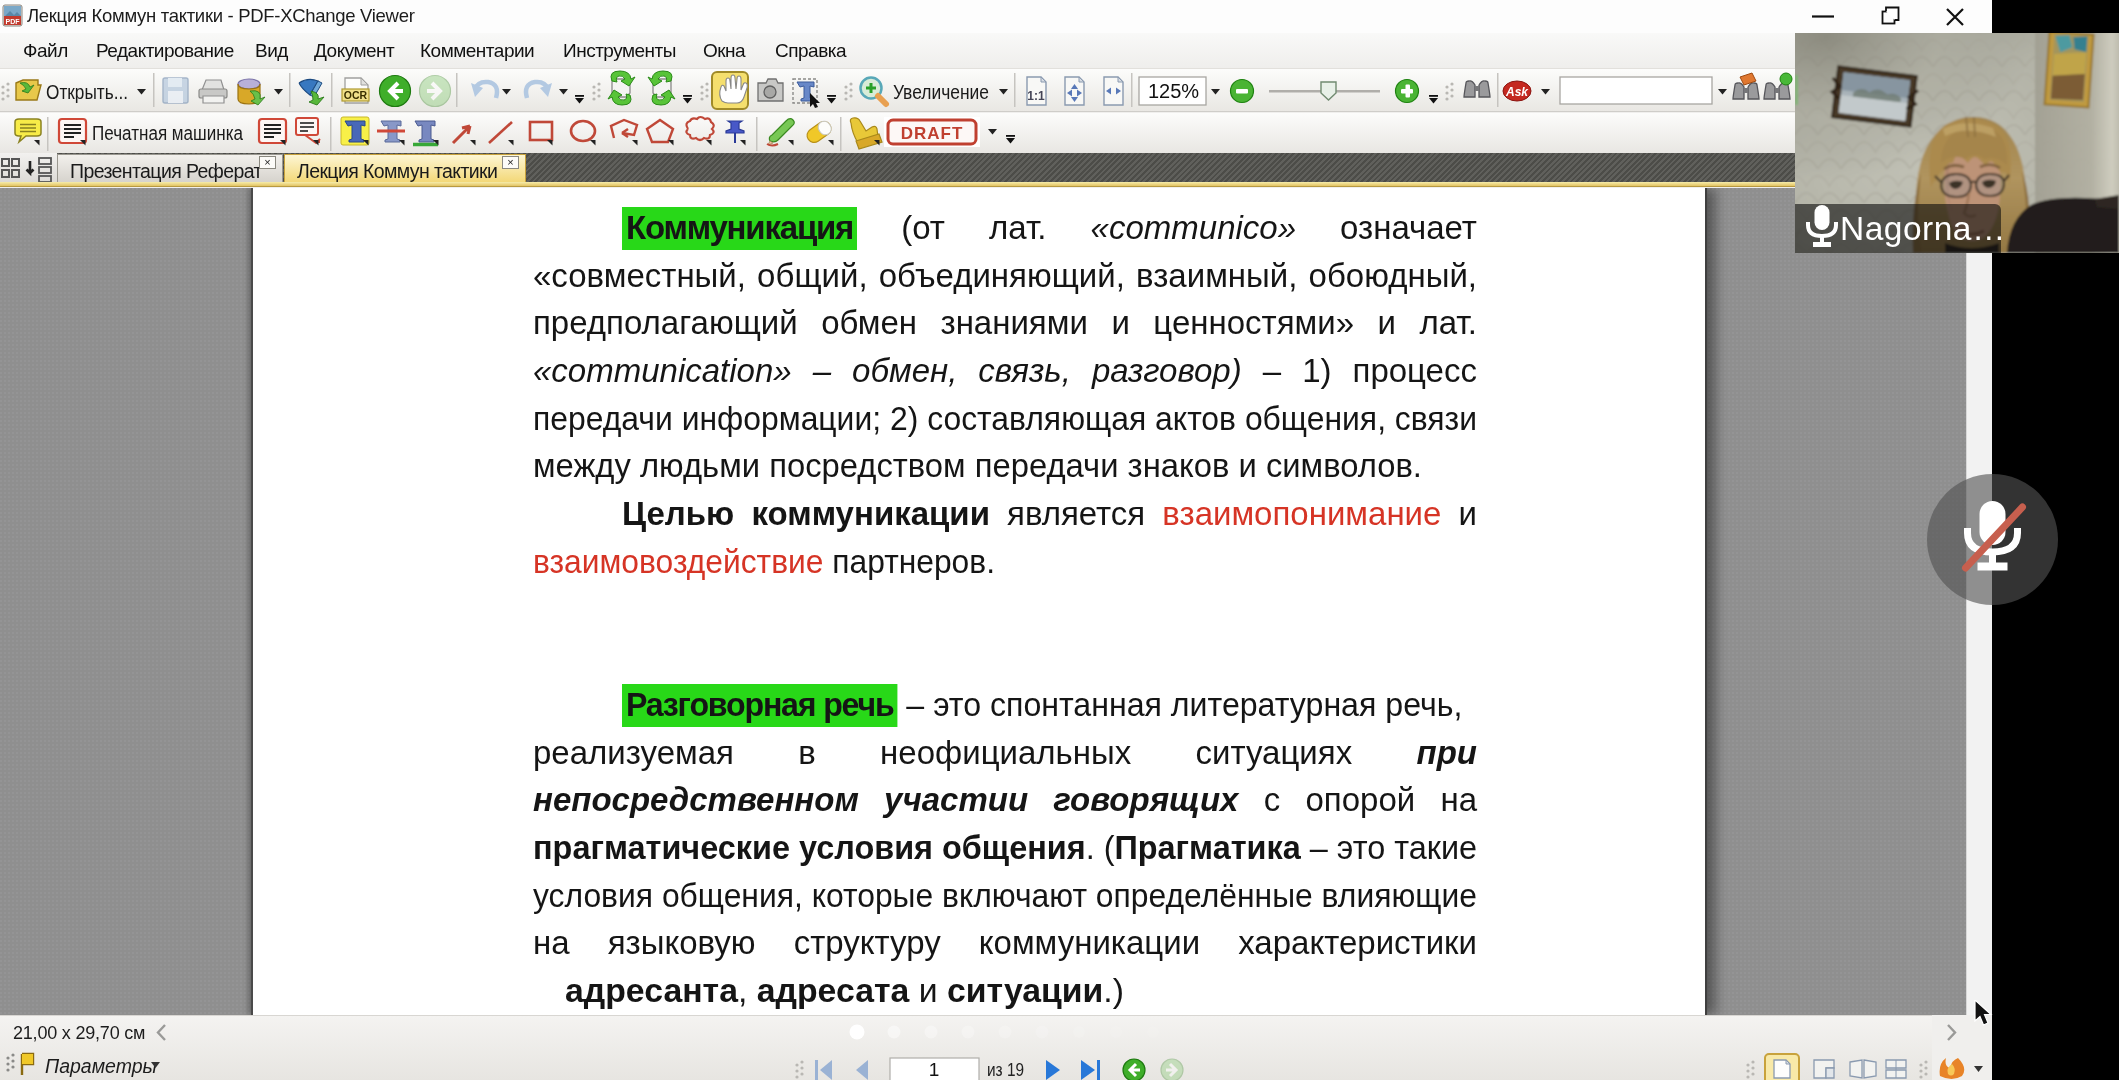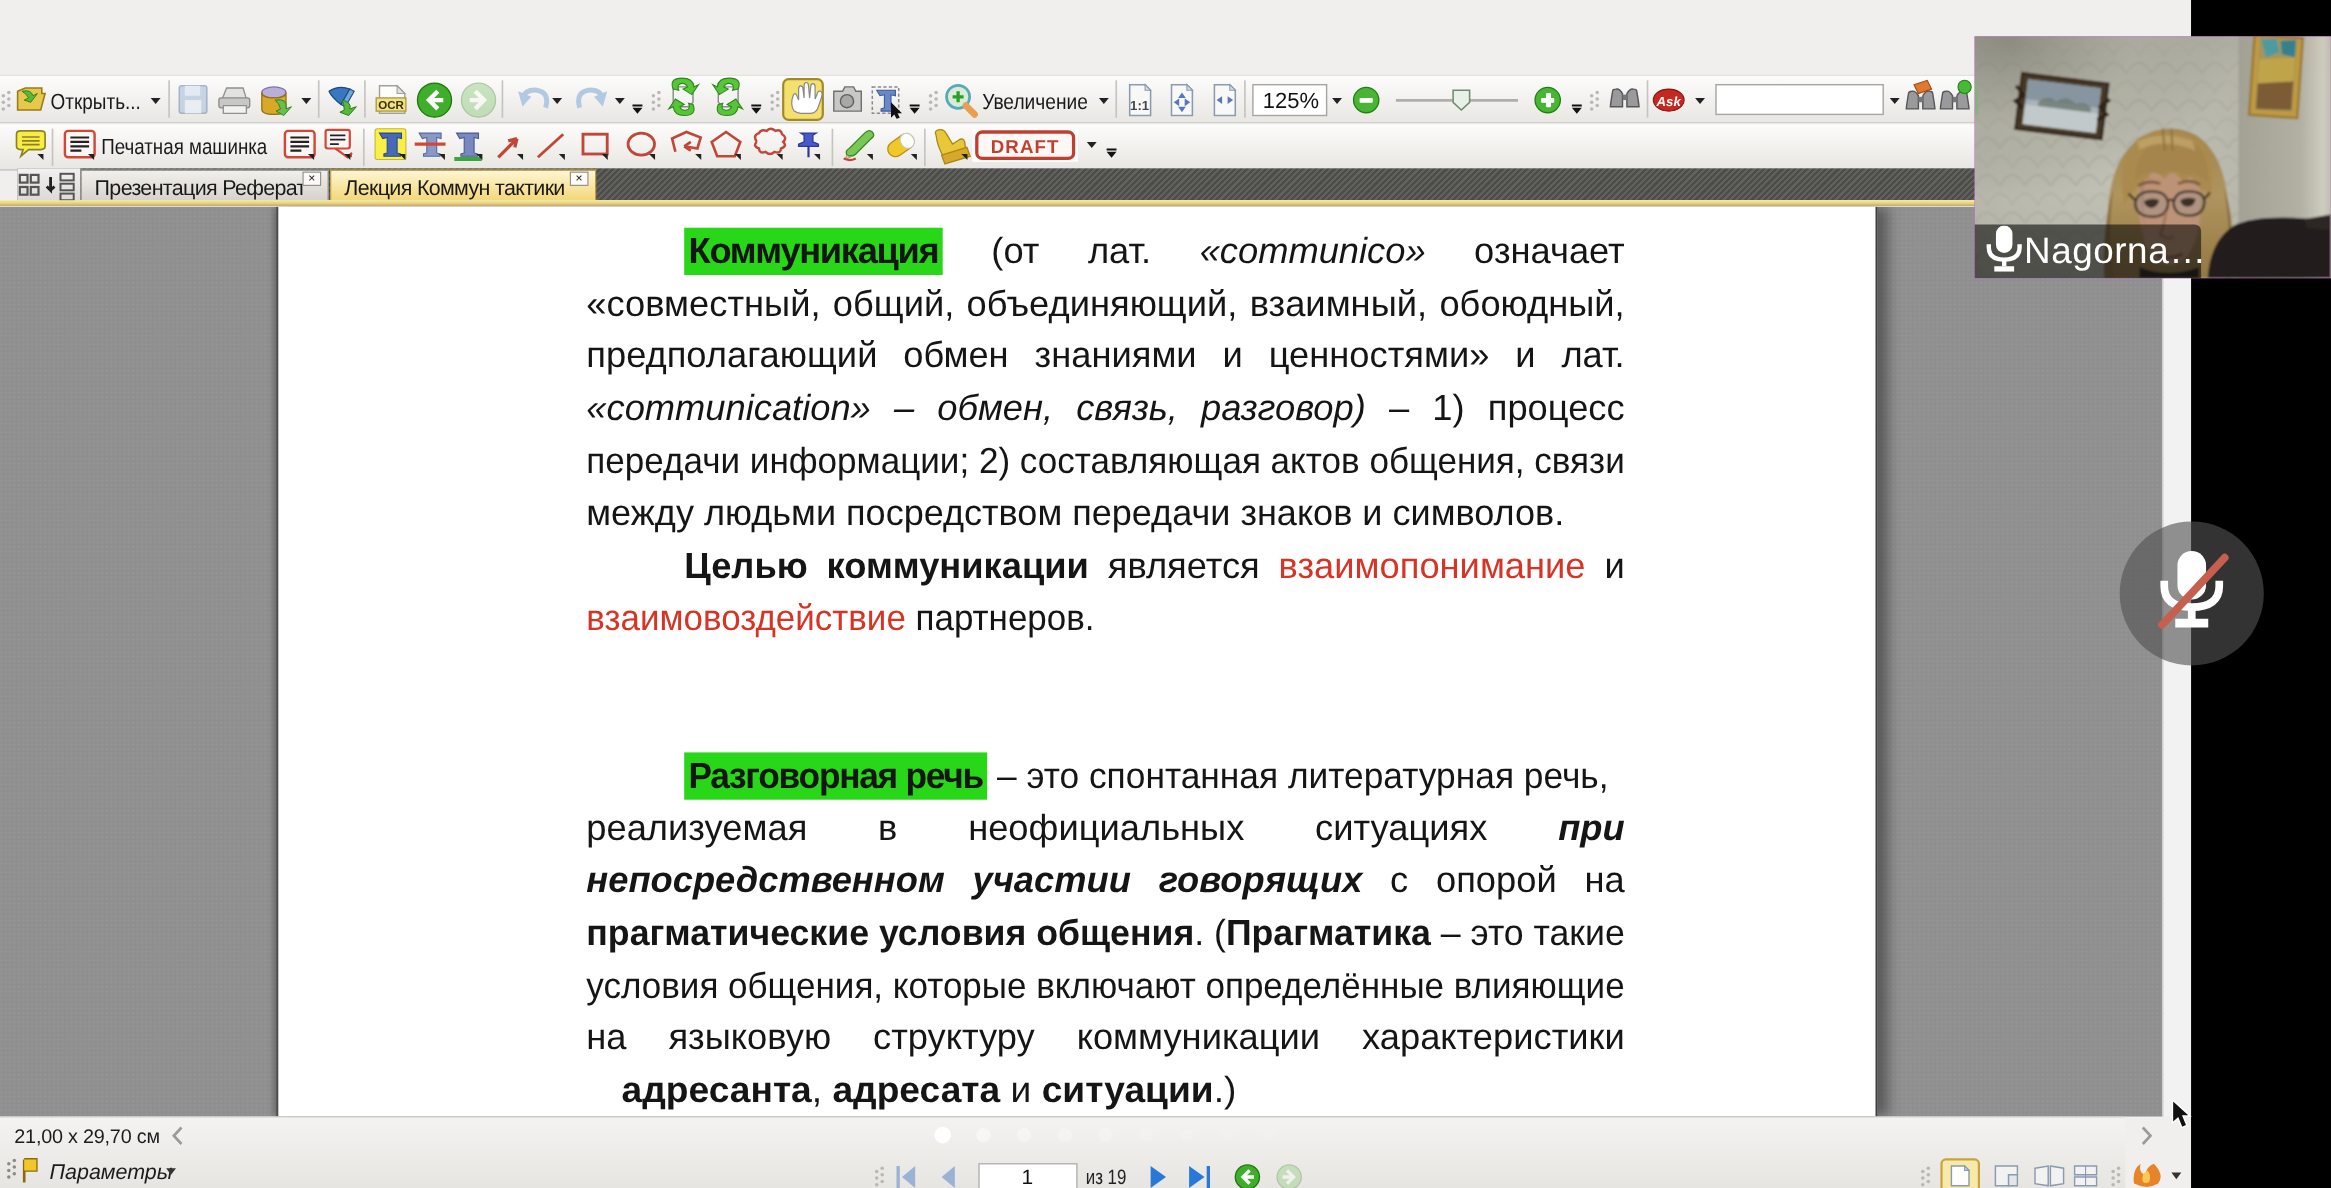--- a/index.html
+++ b/index.html
@@ -16,21 +16,21 @@
 #menubar { position:absolute; left:0; top:33px; width:1992px; height:35px;
   background:linear-gradient(#f9f9f8,#efeeec); font-size:19px; letter-spacing:-0.5px; color:#111; }
 #menubar span { position:absolute; top:7px; }
 
 #tb1 { position:absolute; left:0; top:68px; width:1992px; height:44px;
   background:linear-gradient(#fcfcfb,#e9e7e3); border-top:1px solid #e2e0dc; border-bottom:1px solid #cfcdc9; }
 #tb2 { position:absolute; left:0; top:113px; width:1992px; height:42px;
   background:linear-gradient(#fcfcfb,#e8e6e2); border-bottom:1px solid #b9b7b3; }
 
 
-#tabbar { position:absolute; left:16px; top:153px; width:1992px; height:29px;
+#tabbar { position:absolute; left:0; top:153px; width:1992px; height:29px;
   background:repeating-linear-gradient(135deg,#60605c 0 2px,#4c4c48 2px 4px); }
 #tabbtns { position:absolute; left:0; top:0; width:57px; height:29px; background:linear-gradient(#f2f1ef,#dcdad6); }
 .tab { position:absolute; top:1px; height:28px; font-size:19.5px; color:#1a1a1a; }
 #tab1 { left:57px; width:226px; background:linear-gradient(#f2f0ec,#d6d3cd); border:1px solid #9a9890; border-bottom:none; }
 #tab2 { left:284px; width:242px; background:linear-gradient(#fdf6d4,#f3d878); border:1px solid #c8a23c; border-bottom:none; }
 .tab .tlabel { position:absolute; left:12px; top:5px; white-space:nowrap; letter-spacing:-0.6px; }
 .tab .tx { position:absolute; right:6px; top:1px; width:17px; height:13px; background:#fcfbf8; border:1px solid #8a887f; font-size:11px; line-height:11px; text-align:center; color:#222; }
 #amberline { position:absolute; left:0; top:182px; width:1992px; height:5px; background:linear-gradient(#f6ecaa,#e3c463); border-bottom:1px solid #b89a40; }
 
 
@@ -69,20 +69,46 @@
 #mute { position:absolute; left:1927px; top:474px; width:131px; height:131px; border-radius:50%;
   background:rgba(82,82,82,0.62); overflow:hidden; }
 #camlabel { position:absolute; left:0; top:171px; width:206px; height:49px;
   background:rgba(12,12,12,0.60); border-radius:0 6px 0 0; }
 #camname { position:absolute; left:45px; top:177px; font-size:33.5px; color:#fff;
   font-family:"Liberation Sans",sans-serif; letter-spacing:0.5px; }
 </style>
 </head>
 <body>
 <div id="app">
+  <div id="titlebar">
+    <svg class="abs" style="left:2px;top:4px" width="22" height="24">
+      <rect x="1" y="1" width="19" height="21" rx="2" fill="#e8e4de" stroke="#8a8680"></rect>
+      <rect x="2" y="2" width="17" height="10" fill="#7aa8c8"></rect>
+      <path d="M3 12 L8 7 L12 11 L15 8 L19 12 Z" fill="#5a88a8"></path>
+      <rect x="2" y="12" width="17" height="9" fill="#c23b2e"></rect>
+      <text x="10.5" y="19.5" font-size="7" fill="#fff" text-anchor="middle" font-weight="bold">PDF</text>
+    </svg>
+    <span class="ttext">Лекция Коммун тактики - PDF-XChange Viewer</span>
+    <svg class="abs" style="left:1804px;top:0" width="188" height="33">
+      <line x1="8" y1="16.5" x2="30" y2="16.5" stroke="#111" stroke-width="2.2"></line>
+      <rect x="78.5" y="11.5" width="12" height="12" fill="none" stroke="#111" stroke-width="1.8"></rect>
+      <path d="M82 11.5 L82 7.5 L94.5 7.5 L94.5 20 L90.5 20" fill="#fff" stroke="#111" stroke-width="1.8"></path>
+      <path d="M143 9 L159 25 M159 9 L143 25" stroke="#111" stroke-width="2.2"></path>
+    </svg>
+  </div>
+  <div id="menubar">
+    <span style="left:23px">Файл</span>
+    <span style="left:96px">Редактирование</span>
+    <span style="left:255px">Вид</span>
+    <span style="left:314px">Документ</span>
+    <span style="left:420px">Комментарии</span>
+    <span style="left:563px">Инструменты</span>
+    <span style="left:703px">Окна</span>
+    <span style="left:775px">Справка</span>
+  </div>
   <div id="tb1">
   <svg width="1992" height="44" style="position:absolute;left:0;top:0">
     <defs>
       <g id="dd">
             <path d="M0 0 L9 0 L4.5 5.5 Z" fill="#222"></path>
           </g>
       <g id="ddu">
             <path d="M0 3 L9 3 L4.5 8.5 Z" fill="#111"></path>
             <rect x="0" y="0" width="9" height="1.8" fill="#111"></rect>
           </g>

